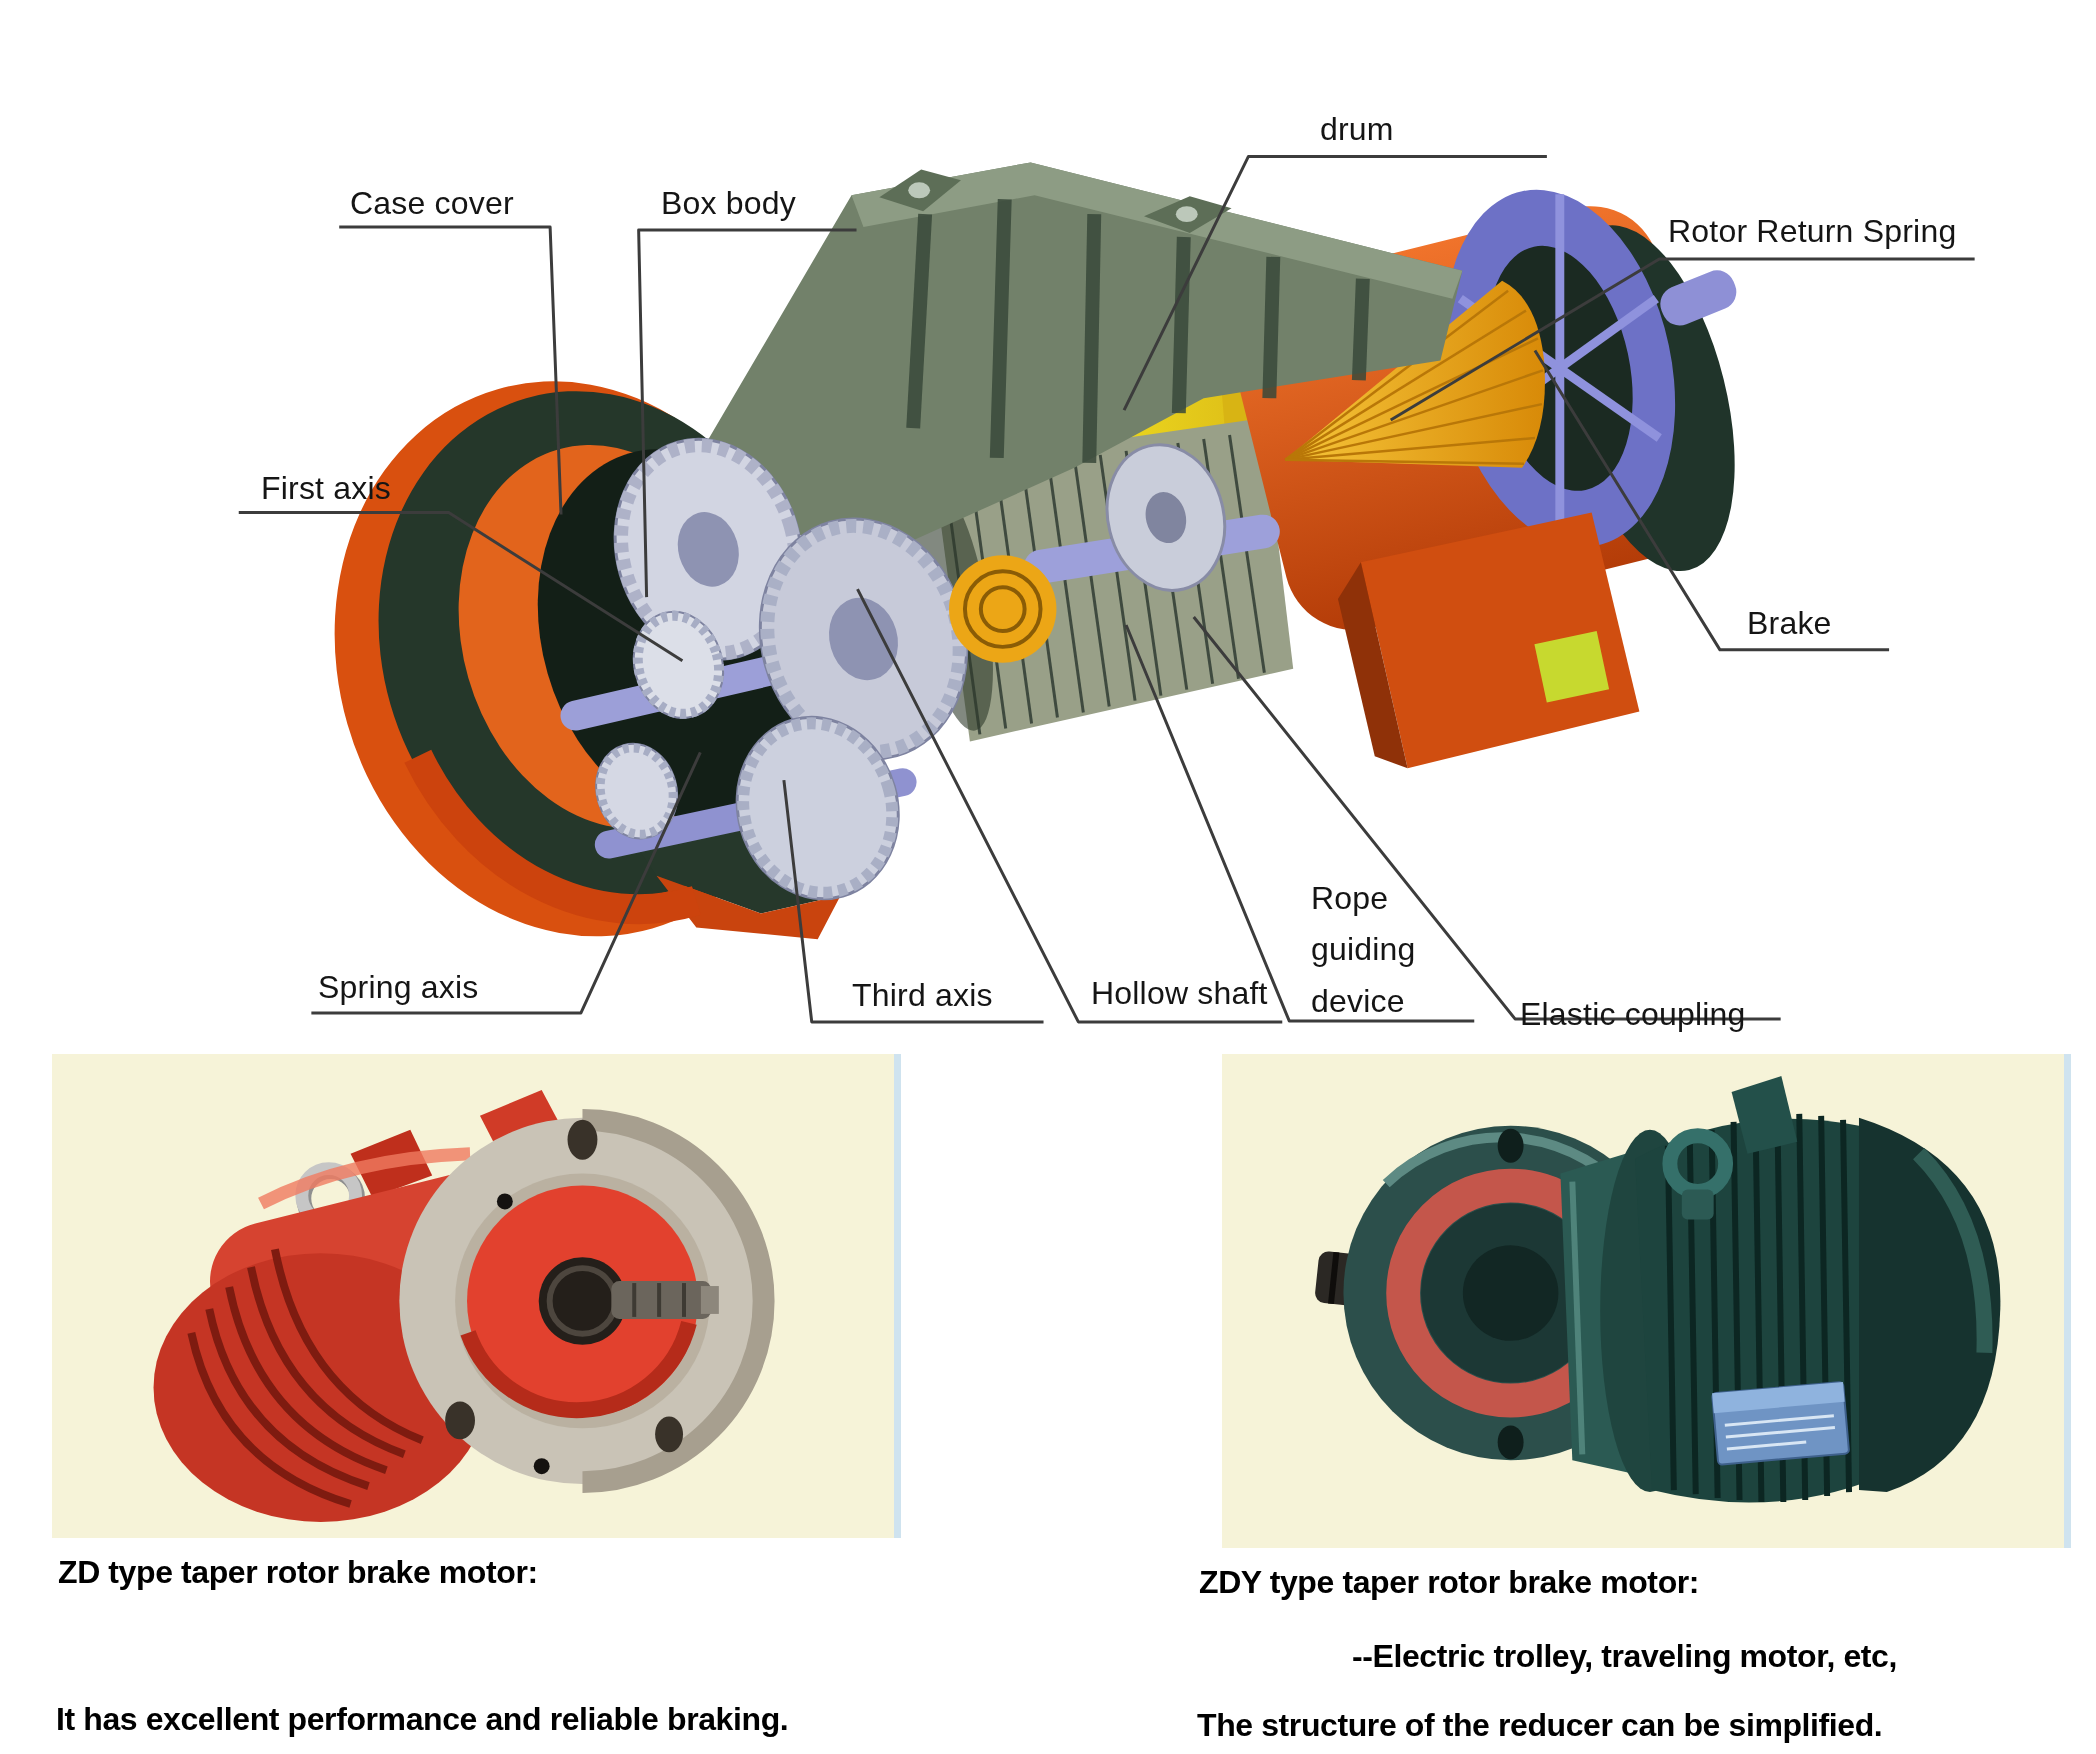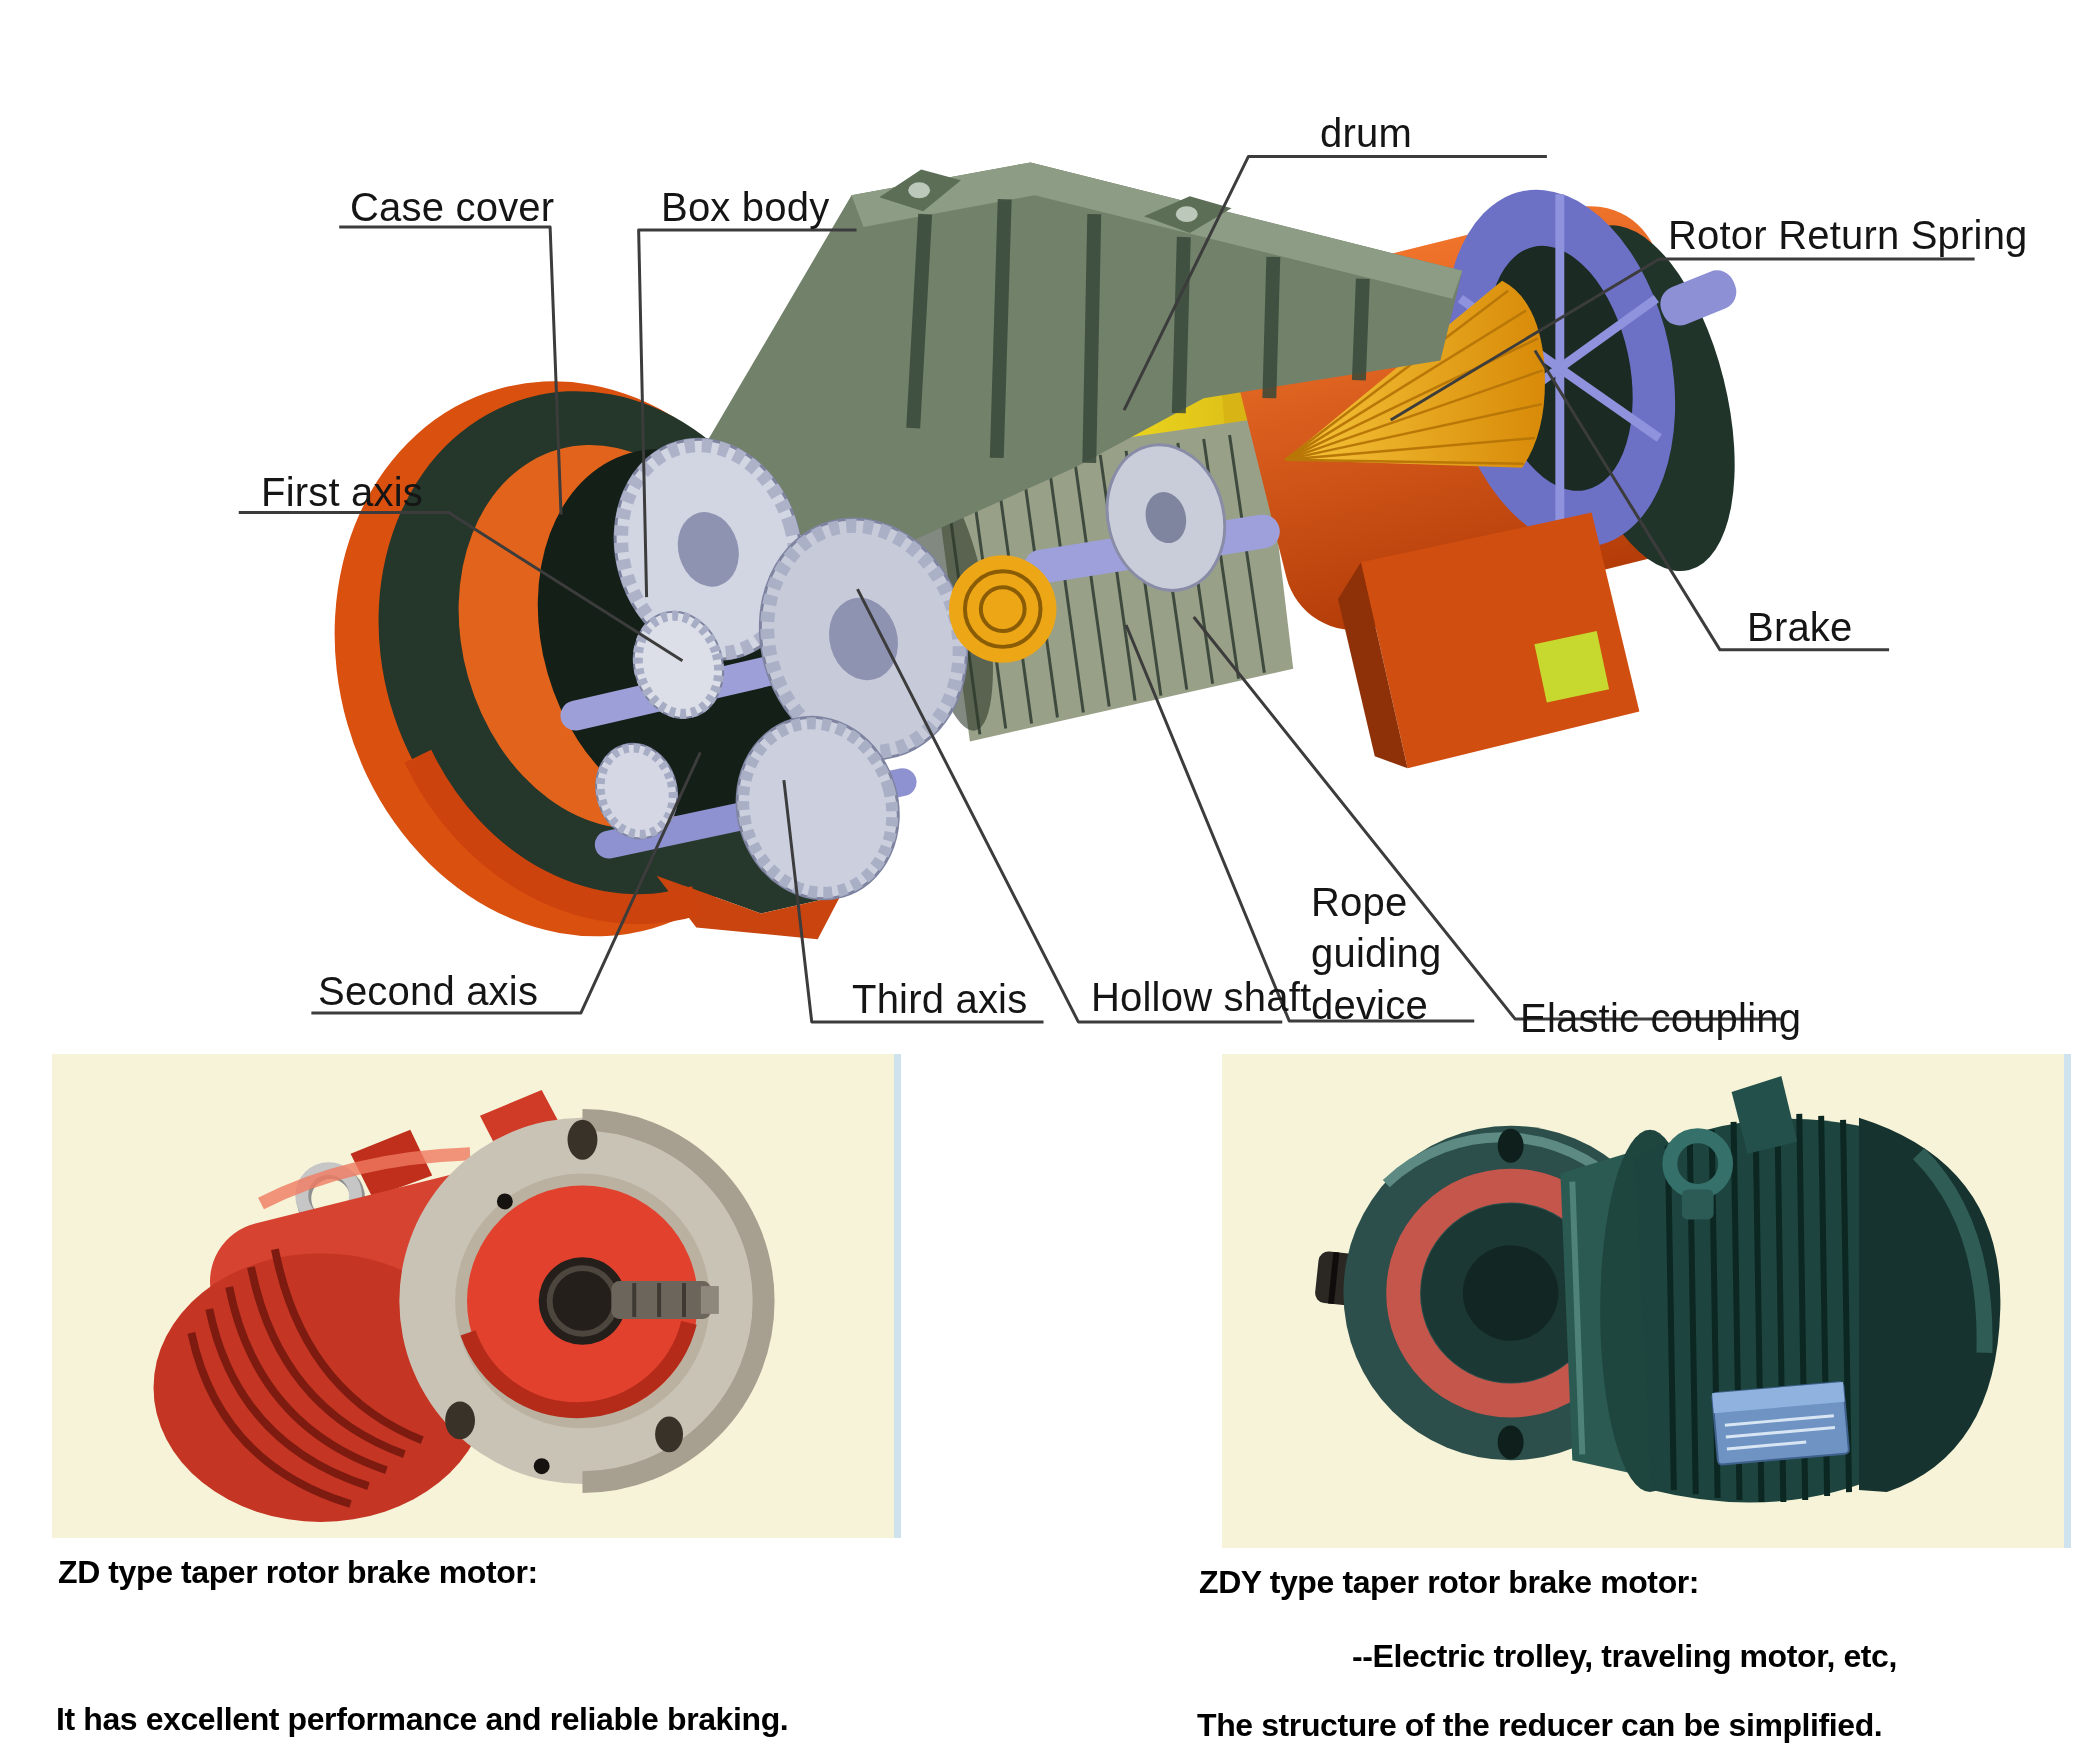--- a/index.html
+++ b/index.html
@@ -1,19 +1,19 @@
 <!DOCTYPE html>
 <html style="--page-bg: #ffffff; --photo-bg: #f6f3d8; --photo-edge: #cfe3ef; --label-ink: #151515; --caption-ink: #000000; --leader-line: #3c3c3c; --machine-orange: #d9500f; --machine-dark-green: #25372a; --machine-yellow: #f2e41c; --machine-gold: #eca616; --machine-purple: #6d71c6; --machine-silver: #d2d5e2; --bracket-green: #72816a; --red-motor: #d03b27; --teal-motor: #1d443e;"><head>
 <meta charset="utf-8">
 <style>
   html,body{margin:0;padding:0;background:#ffffff;}
   .page{position:relative;width:2096px;height:1754px;background:var(--page-bg,#fff);
         font-family:"Liberation Sans", sans-serif;overflow:hidden;}
   .diagram-svg{position:absolute;left:0;top:0;}
-  .part-label{position:absolute;font-size:40px;color:var(--label-ink,#151515);
+  .part-label{position:absolute;font-size:32px;color:var(--label-ink,#151515);
         white-space:nowrap;letter-spacing:0.2px;}
   .photo-box{position:absolute;background:var(--photo-bg,#f6f3d8);
         border-right:7px solid var(--photo-edge,#cfe3ef);}
   .photo-box svg{position:absolute;left:0;top:0;}
   .caption-line{position:absolute;font-size:32px;font-weight:bold;color:var(--caption-ink,#000);
         white-space:nowrap;letter-spacing:-0.4px;}
 </style>
 </head>
 <body>
 
@@ -172,21 +172,21 @@
       <path d="M1790,1024 L1523,1024 L1200,620"></path>
     </g>
   </svg>
 
   <div class="part-label" style="left:350px;top:185px;">Case cover</div>
   <div class="part-label" style="left:661px;top:185px;">Box body</div>
   <div class="part-label" style="left:1320px;top:111px;">drum</div>
   <div class="part-label" style="left:1668px;top:213px;">Rotor Return Spring</div>
   <div class="part-label" style="left:1747px;top:605px;">Brake</div>
   <div class="part-label" style="left:261px;top:470px;">First axis</div>
-  <div class="part-label" style="left:318px;top:969px;">Second axis</div>
+  <div class="part-label" style="left:318px;top:969px;">Spring axis</div>
   <div class="part-label" style="left:852px;top:977px;">Third axis</div>
   <div class="part-label" style="left:1091px;top:975px;">Hollow shaft</div>
   <div class="part-label" style="left:1311px;top:880px;">Rope</div>
   <div class="part-label" style="left:1311px;top:931px;">guiding</div>
   <div class="part-label" style="left:1311px;top:983px;">device</div>
   <div class="part-label" style="left:1520px;top:975px;margin-top:21px;">Elastic coupling</div>
 
   <div class="photo-box" style="left:52px;top:1054px;width:842px;height:484px;">
     <svg width="842" height="484" viewBox="0 0 846 486">
       <g>

